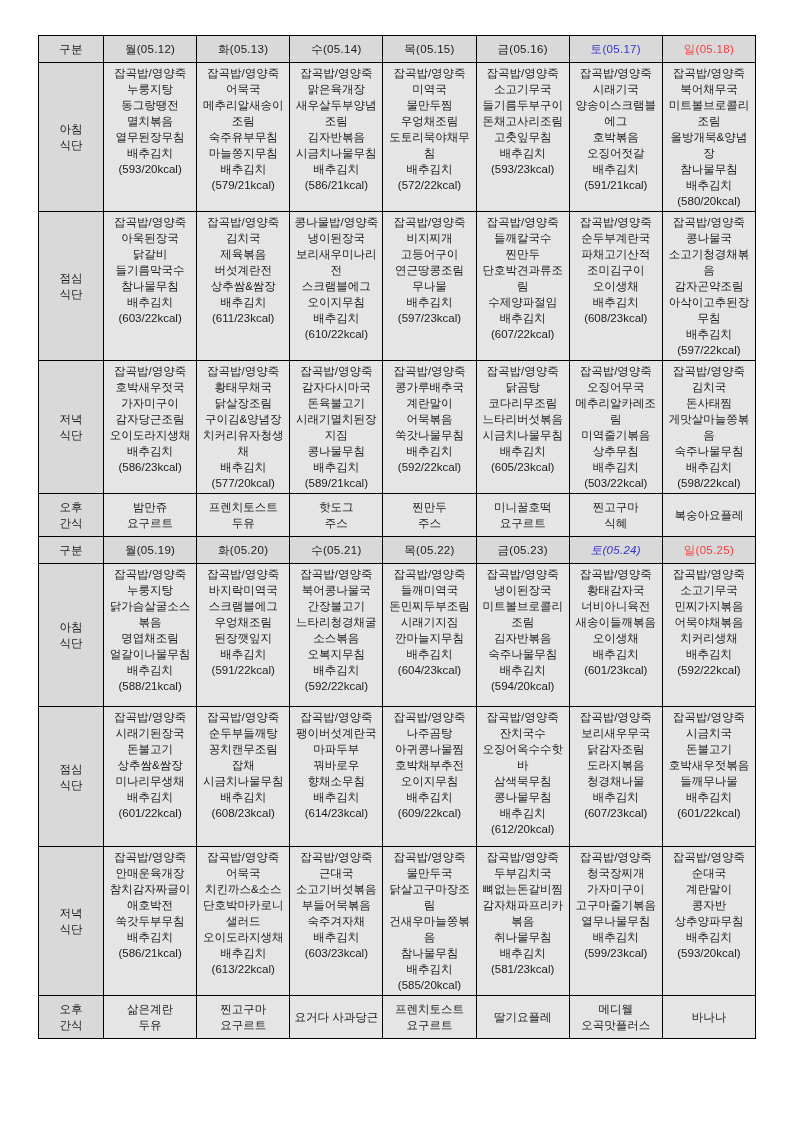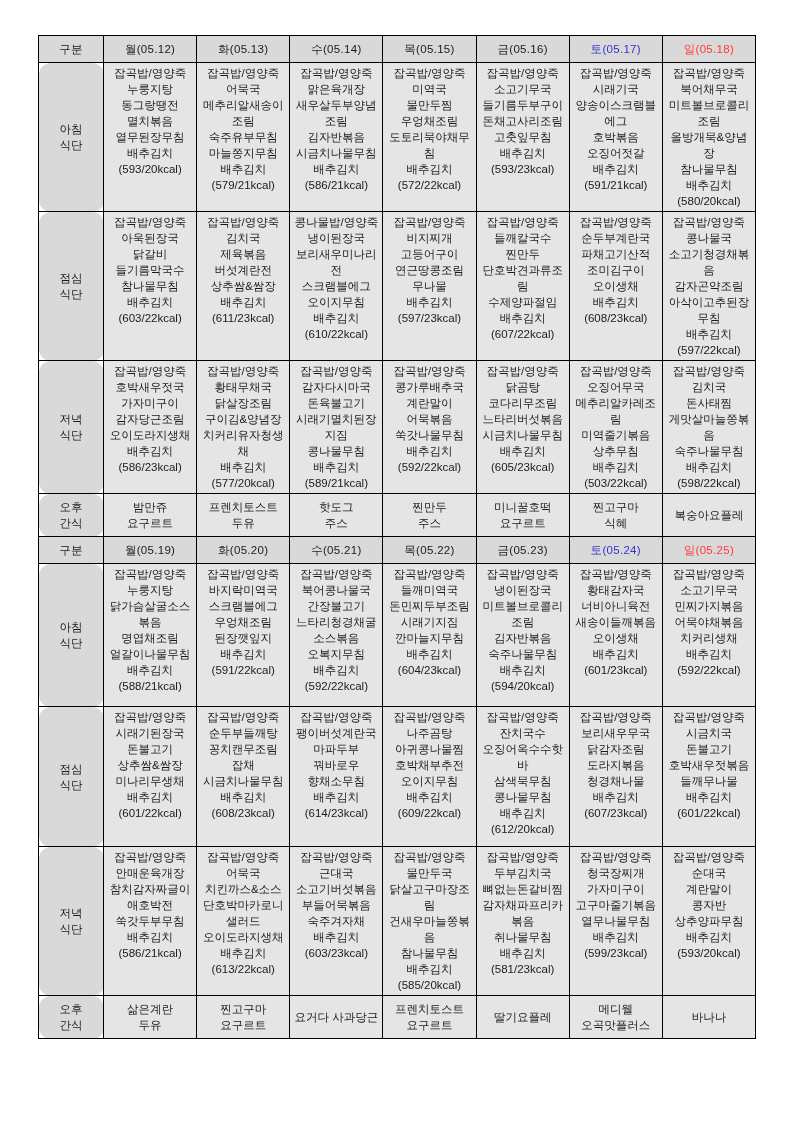--- a/index.html
+++ b/index.html
@@ -35,21 +35,20 @@
   td.hdr {
     background: var(--hdr-bg, #d9d9d9);
     vertical-align: middle;
     font-size: 12px;
     letter-spacing: 0.3px;
   }
   td.rowlabel {
     background: var(--hdr-bg, #d9d9d9);
     vertical-align: middle;
     font-size: 12px;
-    border-radius: 12px;
   }
   td.menu {
     vertical-align: top;
     background: #e5e5e5;
   }
   td.snackcell {
     vertical-align: middle;
   }
   col.c-label { width: 65px; }
   col.c-day   { width: 93.15px; }
@@ -321,21 +320,21 @@
             <div class="menu-line">복숭아요플레</div>
           </td>
         </tr>
         <tr style="height: 27px;">
           <td class="hdr">구분</td>
           <td class="hdr">월(05.19)</td>
           <td class="hdr">화(05.20)</td>
           <td class="hdr">수(05.21)</td>
           <td class="hdr">목(05.22)</td>
           <td class="hdr">금(05.23)</td>
-          <td class="hdr" style="color: rgb(51, 51, 204);">토(05.24)</td>
+          <td class="hdr" style="color: rgb(51, 51, 204); font-style: italic;">토(05.24)</td>
           <td class="hdr" style="color: rgb(255, 59, 59);">일(05.25)</td>
         </tr>
         <tr style="height: 143px;">
           <td class="rowlabel">
             <div>아침</div>
             <div>식단</div>
           </td>
           <td class="menu">
             <div class="menu-line">잡곡밥/영양죽</div>
             <div class="menu-line">누룽지탕</div>

